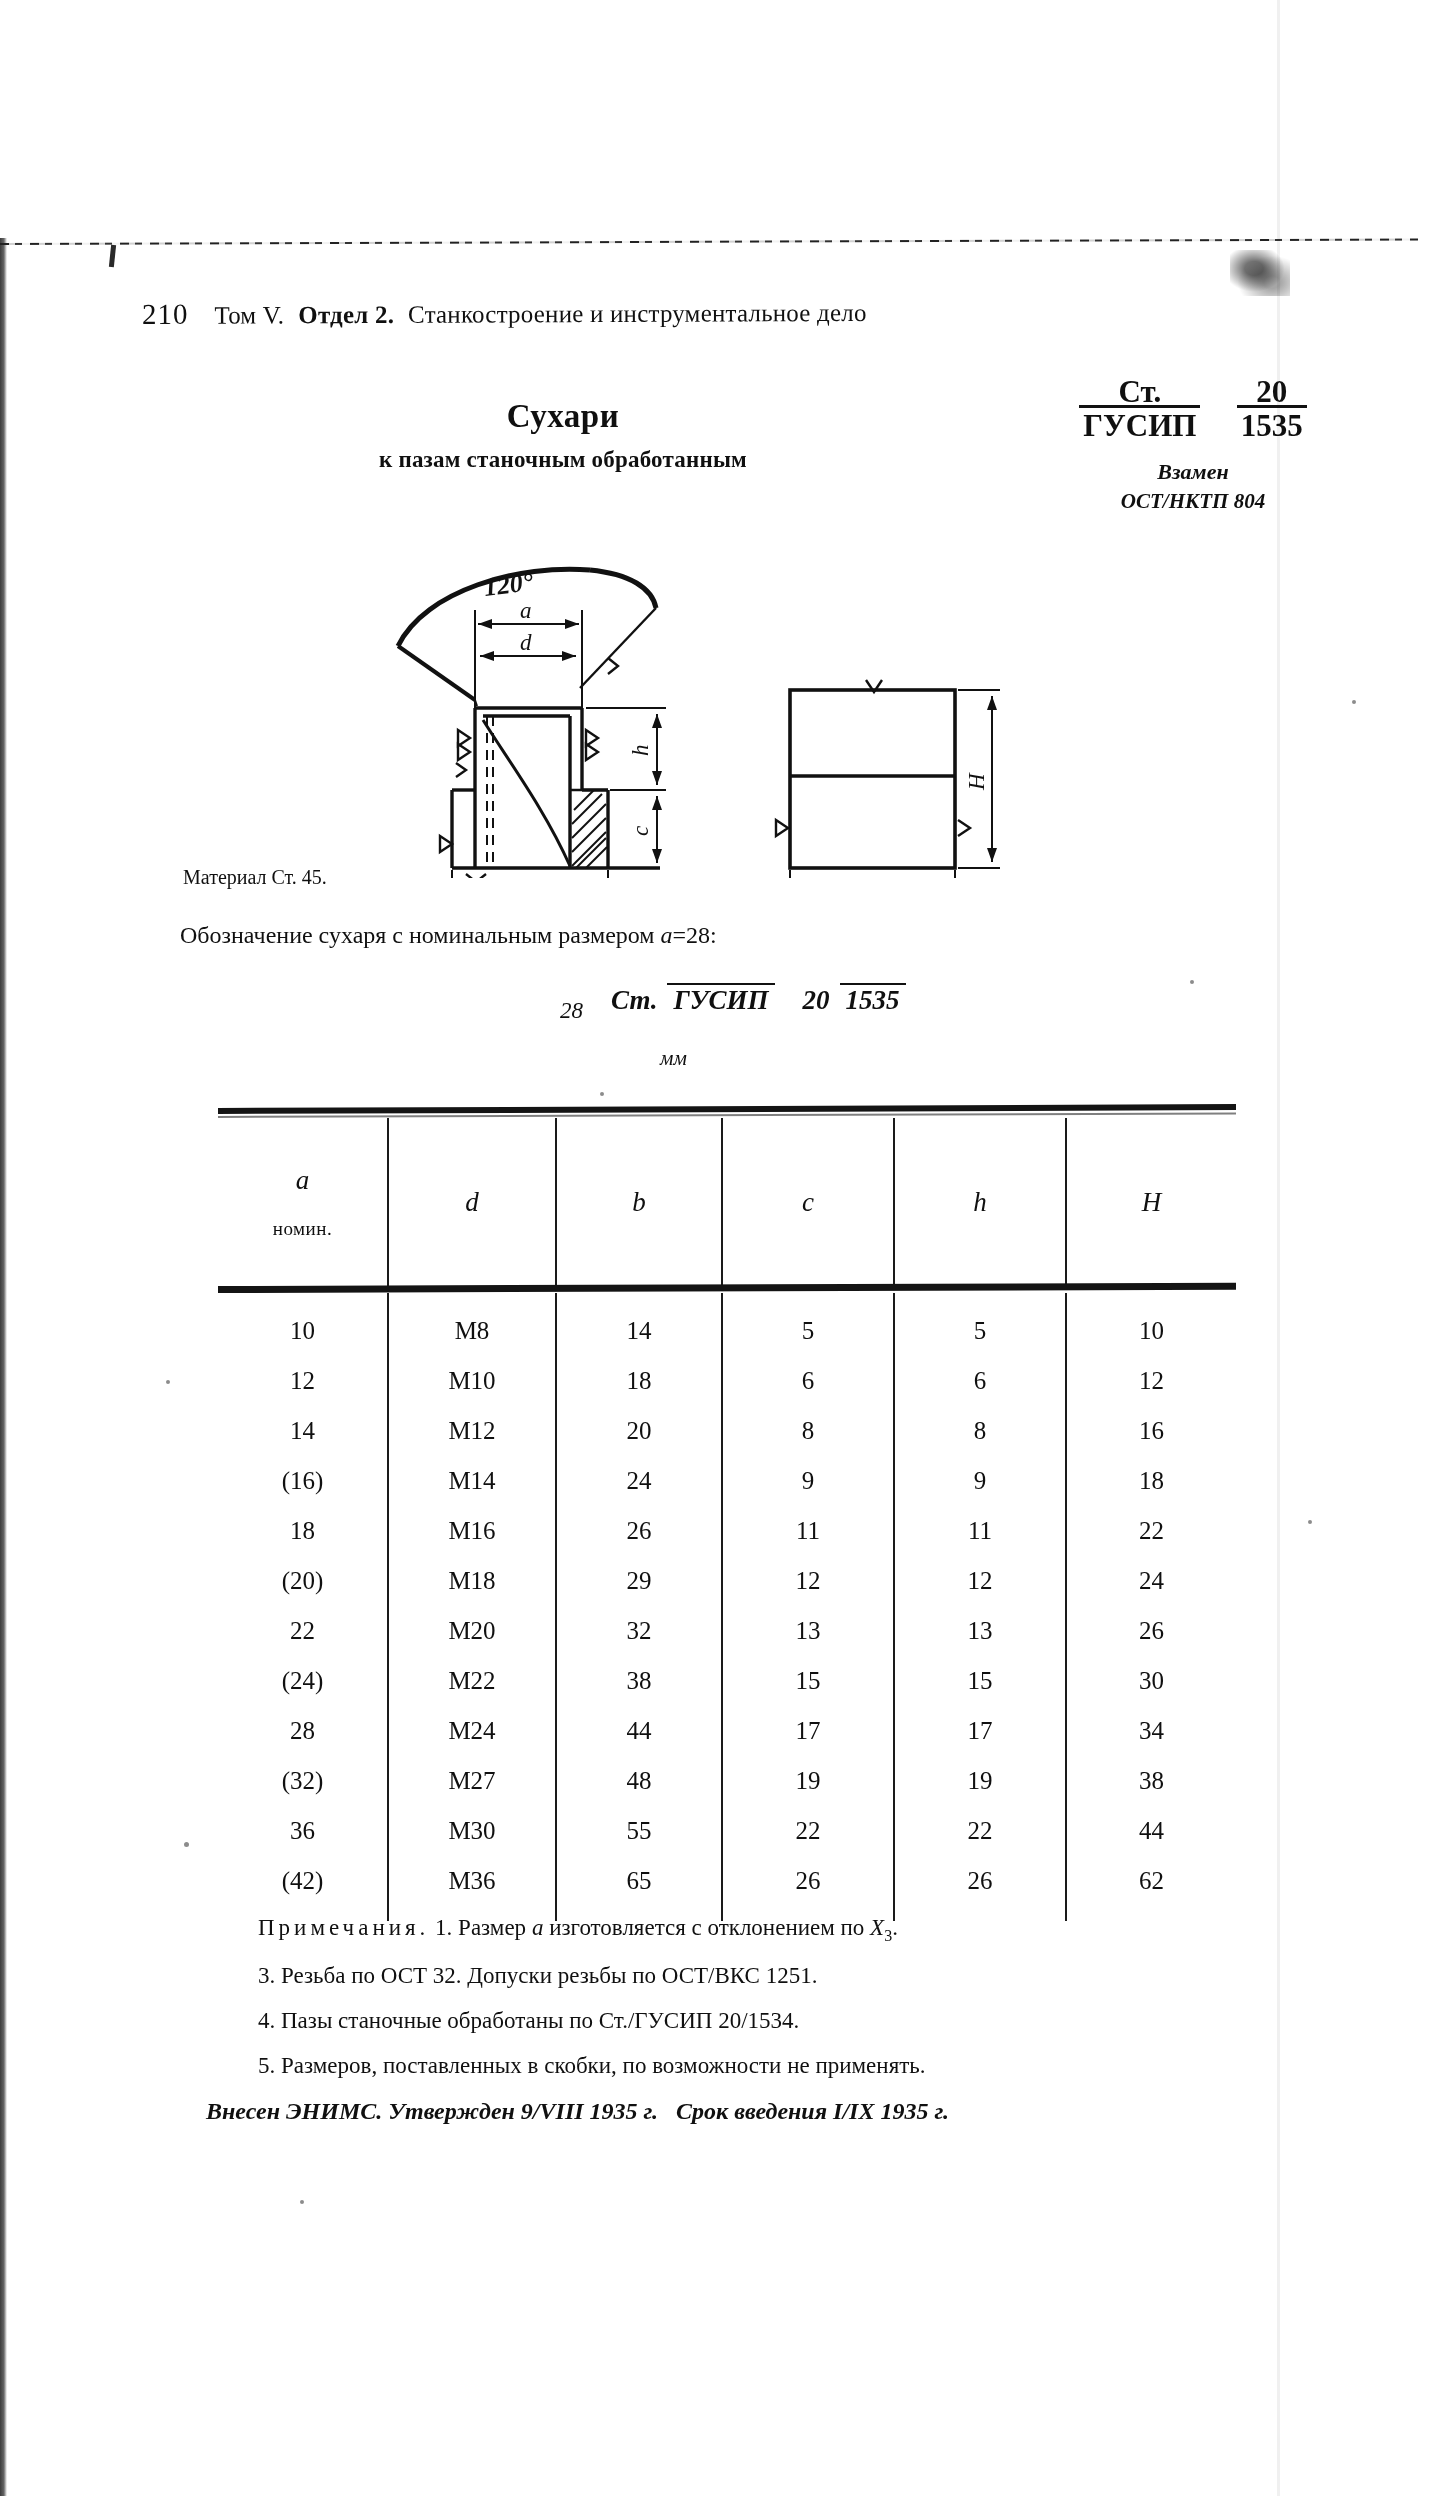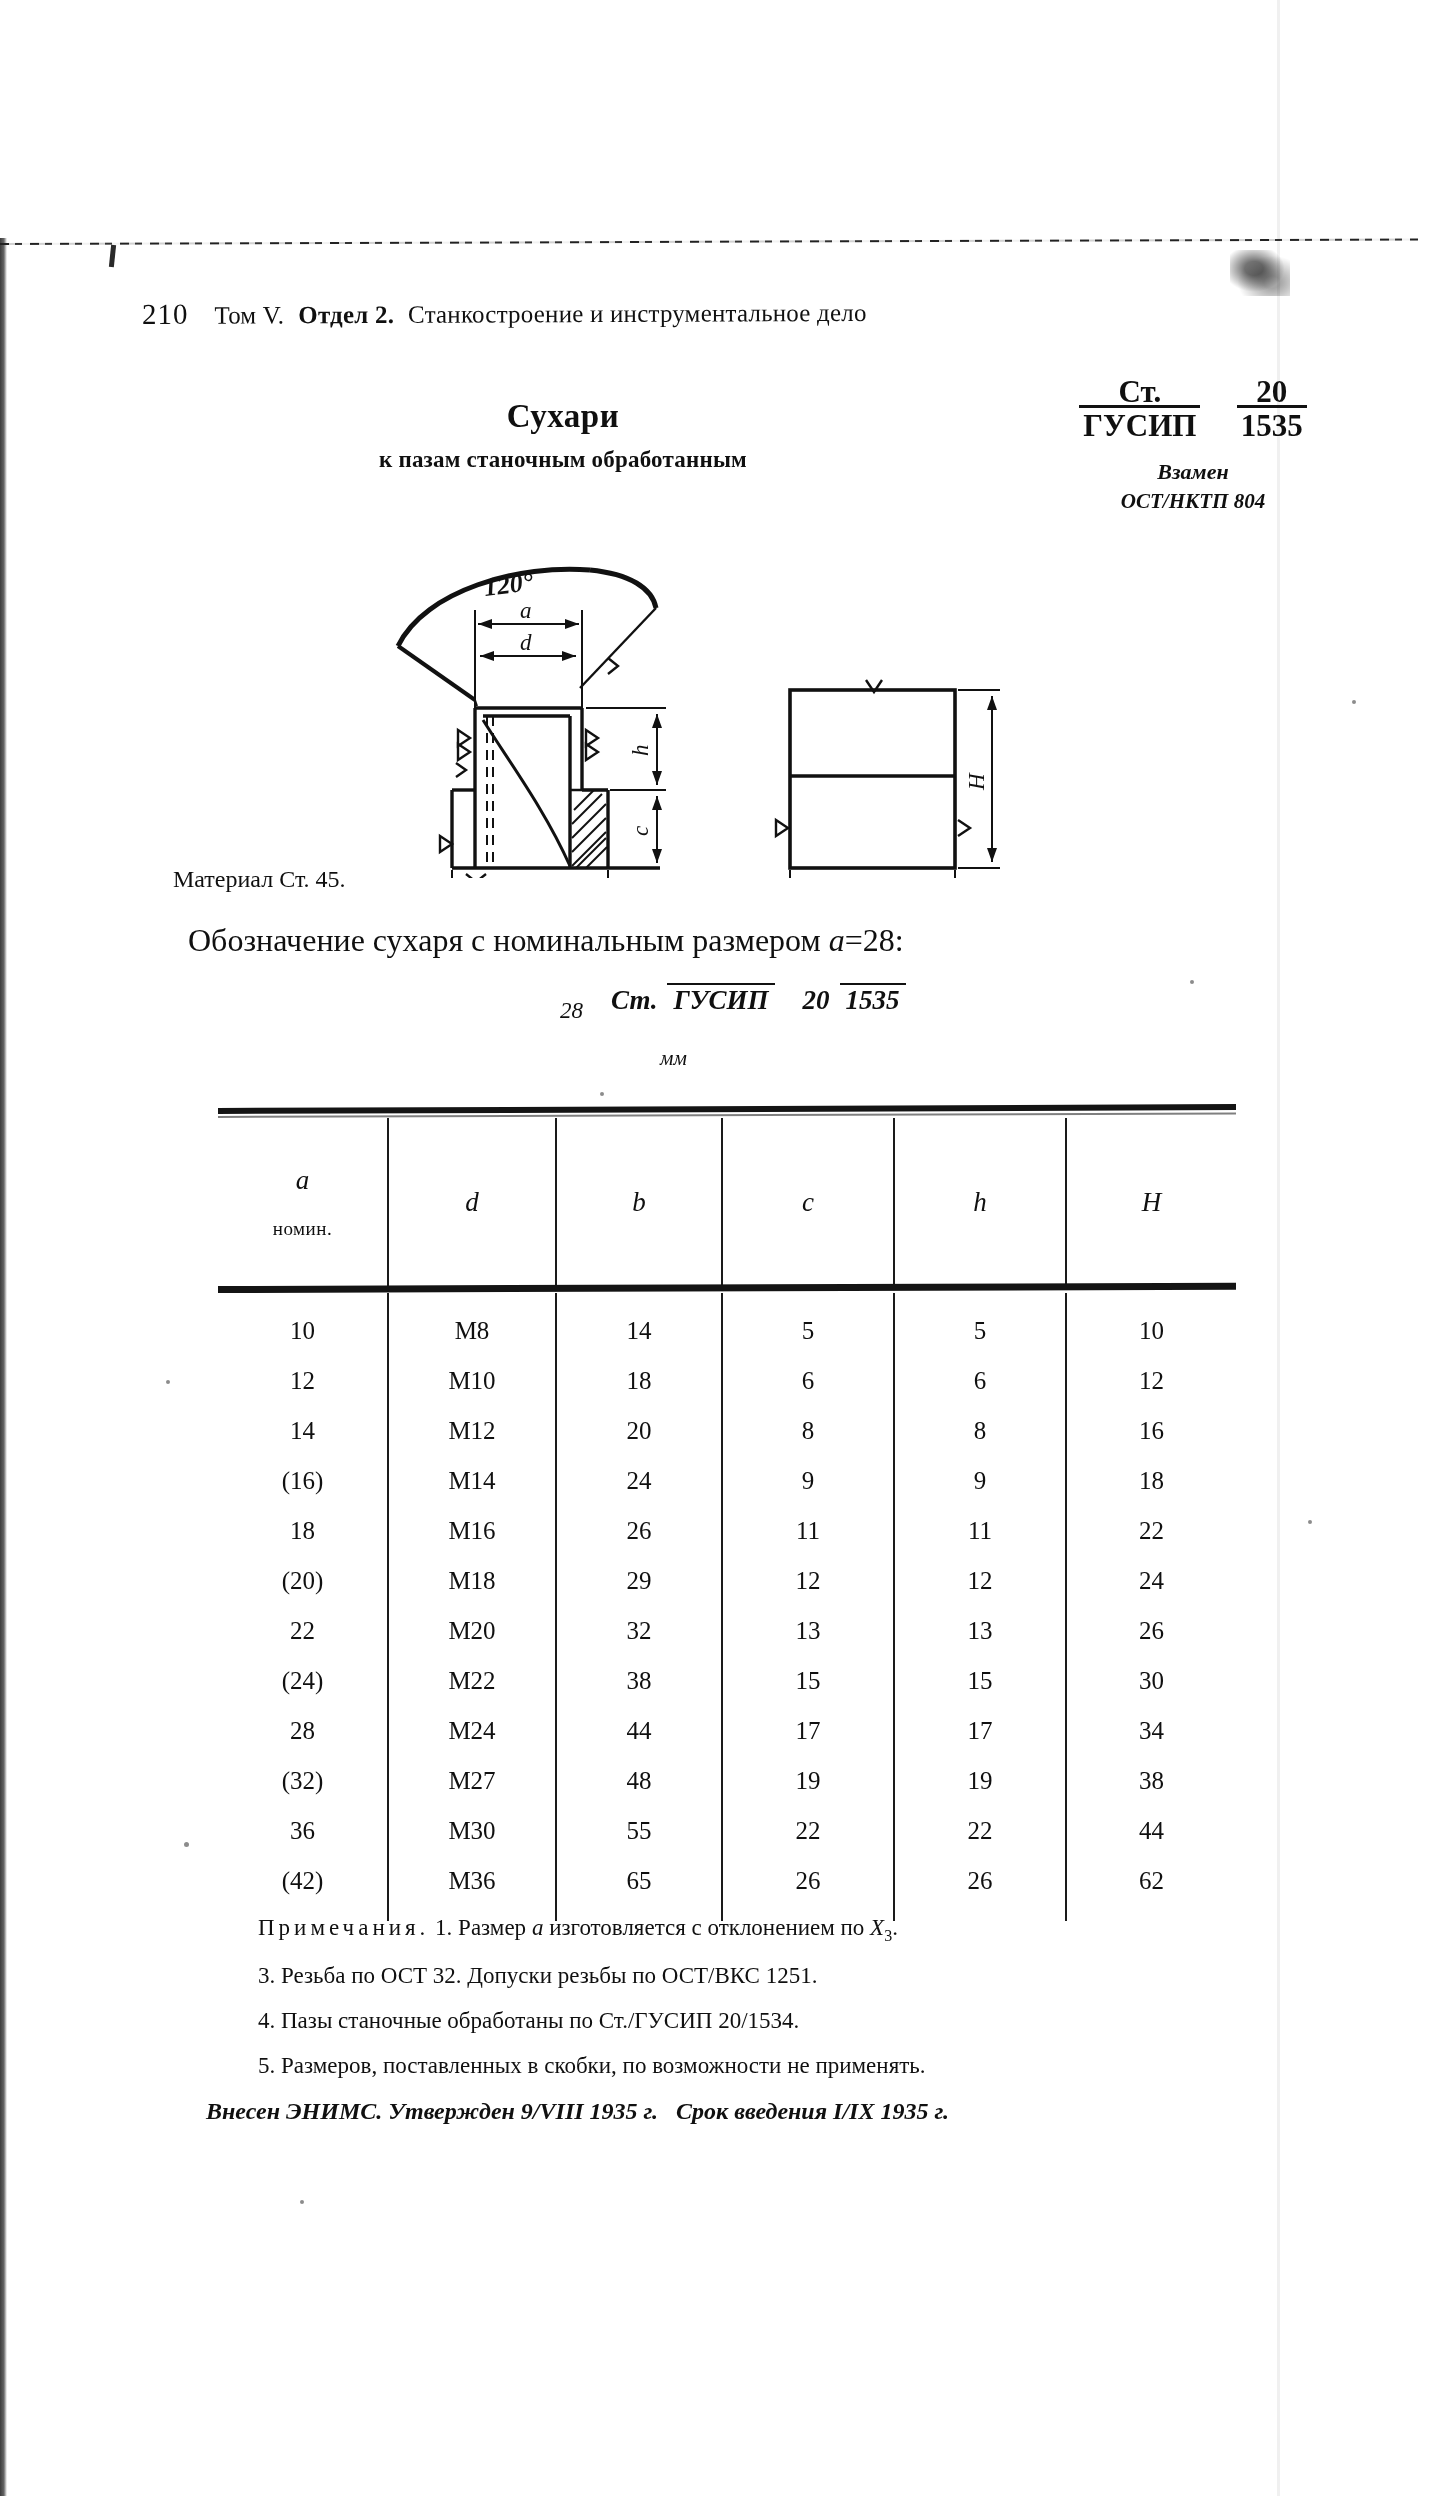--- a/index.html
+++ b/index.html
@@ -64,22 +64,22 @@
   #std-code .frac .num{font-size:31px;line-height:1.05;padding:0 4px;}
   #std-code .frac .den{font-size:31px;line-height:1.1;padding:0 4px;border-top:3px solid #111;}
   #std-replaces{margin-top:16px;font-style:italic;font-size:22px;font-weight:bold;}
   #std-replaced-doc{margin-top:4px;font-style:italic;font-size:21px;font-weight:bold;}
 
   
   #drawing{position:absolute;left:380px;top:548px;width:640px;height:330px;}
   #drawing svg{display:block;}
 
   
-  #material-line{position:absolute;left:173px;top:866px;font-size:24px;}
-  #designation-line{position:absolute;left:188px;top:922px;font-size:32px;}
+  #material-line{position:absolute;left:183px;top:866px;font-size:20px;}
+  #designation-line{position:absolute;left:180px;top:922px;font-size:24px;}
   #designation-line i{font-style:italic;}
 
   
   #designation-formula{
     position:absolute;left:560px;top:978px;display:flex;align-items:center;gap:22px;
   }
   #designation-formula .lead{font-style:italic;font-size:23px;padding-top:20px;}
   #designation-formula .frac{text-align:center;font-style:italic;font-weight:bold;}
   #designation-formula .frac .num{font-size:27px;line-height:1.1;padding:0 6px;}
   #designation-formula .frac .den{font-size:27px;line-height:1.15;padding:0 6px;border-top:2px solid #111;}

